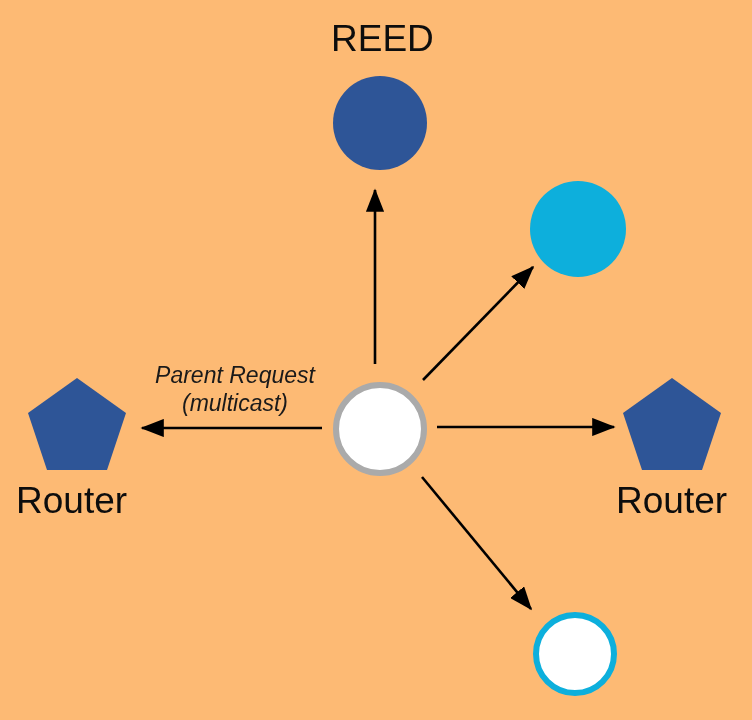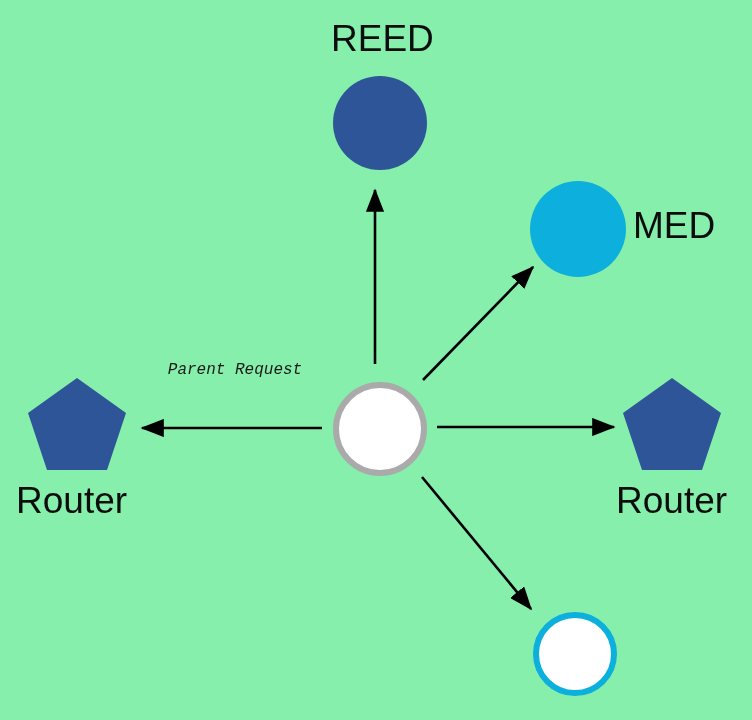--- a/index.html
+++ b/index.html
@@ -7,44 +7,44 @@
     padding: 0;
     background: #ffffff;
   }
   body {
     font-family: "Liberation Sans", sans-serif;
   }
   #canvas {
     position: relative;
     width: 752px;
     height: 720px;
-    background: #86efac;
+    background: #fdba74;
     overflow: hidden;
   }
   #diagram-svg {
     position: absolute;
     left: 0;
     top: 0;
     width: 752px;
     height: 720px;
   }
   .node-label {
     position: absolute;
     font-family: "Liberation Sans", sans-serif;
     font-size: 37px;
     font-weight: 400;
     color: #0d0d0d;
     white-space: nowrap;
     line-height: 1;
   }
   .edge-label {
     position: absolute;
-    font-family: Liberation Mono, monospace;
+    font-family: Liberation Sans, sans-serif;
     font-style: italic;
-    font-size: 16px;
+    font-size: 23px;
     color: #1a1a1a;
     text-align: center;
     white-space: nowrap;
     line-height: 1.22;
   }
   #label-reed   { left: 331px; top: 20px; }
   #label-med    { left: 633px; top: 207px; }
   #label-sed    { left: 634px; top: 633px; }
   #label-router-left  { left: 16px;  top: 482px; }
   #label-router-right { left: 616px; top: 482px; }
@@ -80,24 +80,24 @@
       <polygon points="77,378 126,413 107,470 47,470 28,413" fill="#2E5597"></polygon>
 
       <polygon points="672,378 721,413 702,470 642,470 623,413" fill="#2E5597"></polygon>
 
       <circle cx="380" cy="429" r="44" fill="#ffffff" stroke="#AAAAAA" stroke-width="6"></circle>
     </g>
   </svg>
 
   <div class="node-label" id="label-reed">REED</div>
 
-  <div class="node-label" id="label-med">MED</div>
 
 
   <div class="node-label" id="label-router-left">Router</div>
 
   <div class="node-label" id="label-router-right">Router</div>
 
   <div class="edge-label" id="label-parent-request">
     <div>Parent Request</div>
+    <div>(multicast)</div>
   </div>
 
 </div>
 
 </body></html>

